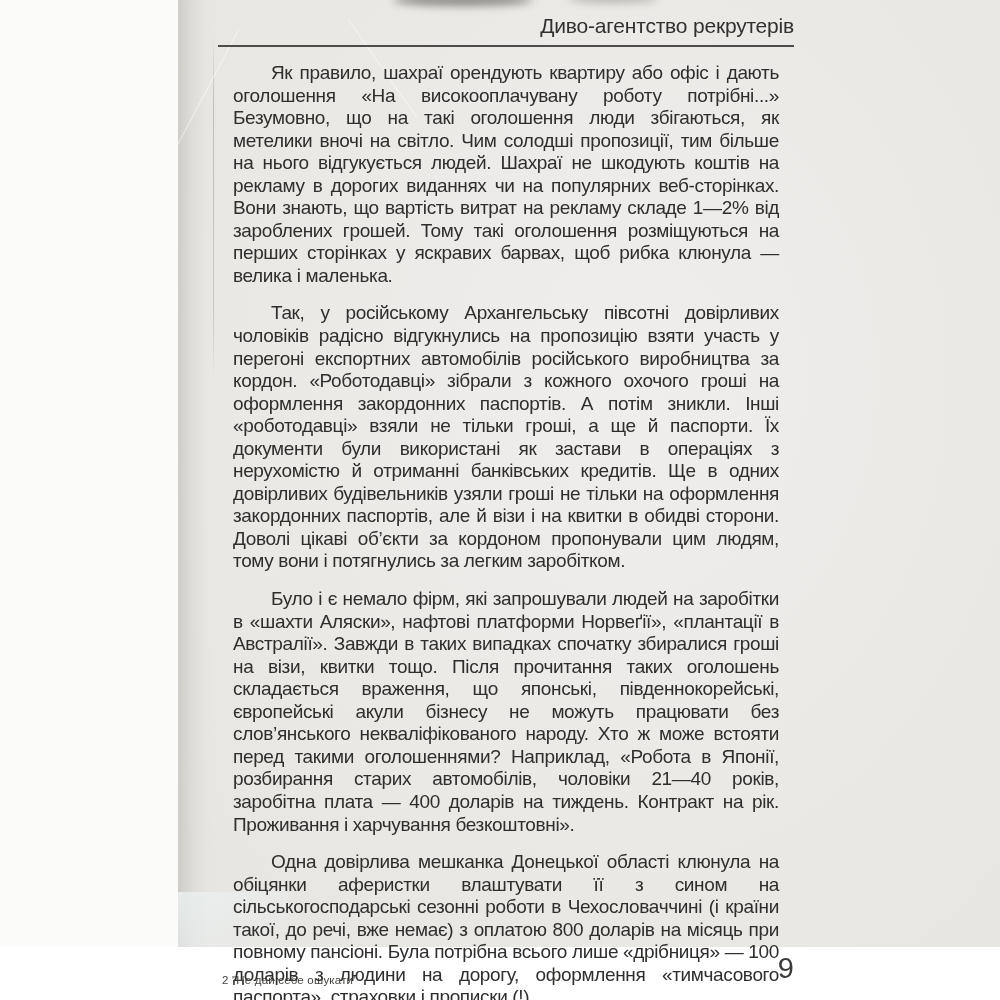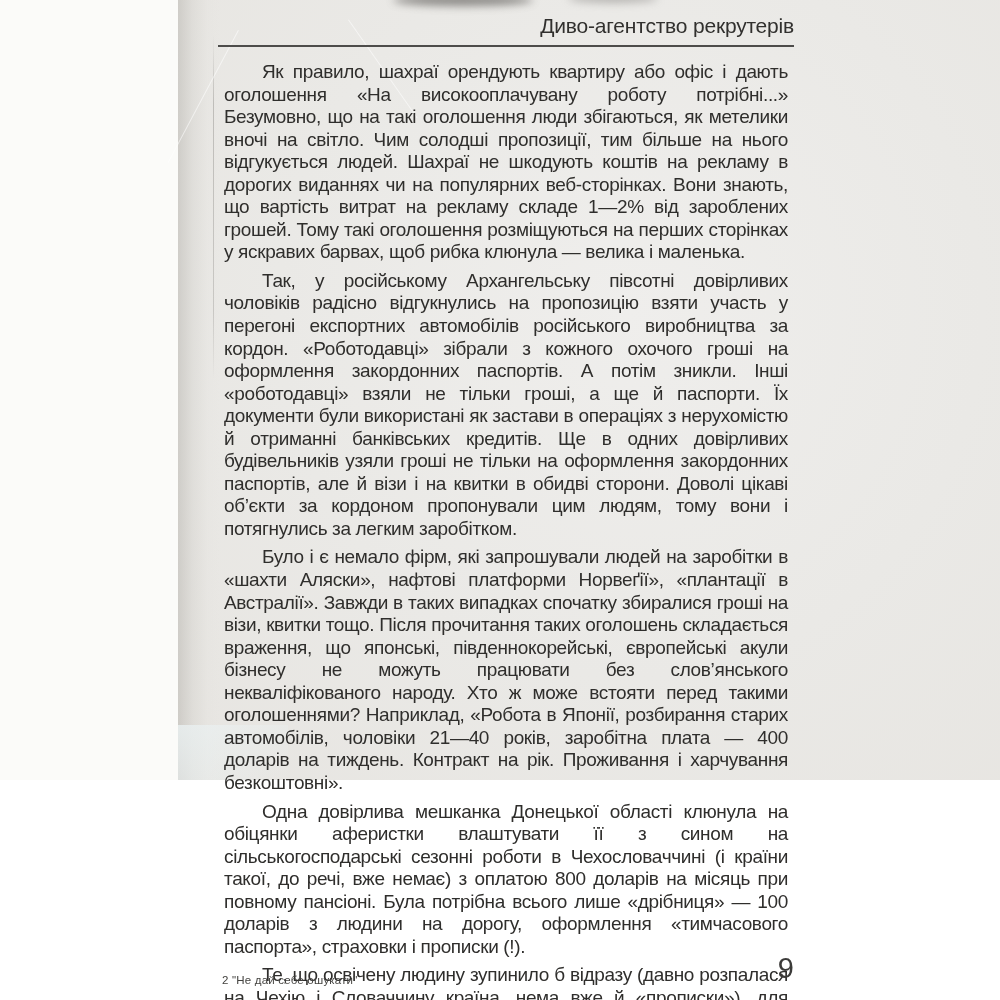--- a/index.html
+++ b/index.html
@@ -6,21 +6,21 @@
 
   html, body {
     width: 1000px; height: 1000px;
     font-family: "Liberation Sans", "DejaVu Sans", sans-serif;
     background: #ffffff;
     overflow: hidden;
   }
 
   .stage {
     position: relative;
-    width: 1000px; height: 780px;
+    width: 1000px; height: 947px;
     background: #fbfbf9;
   }
 
   
   .scan-page {
     position: absolute;
     left: 178px; top: 0; right: 0; bottom: 0;
     background:
       radial-gradient(ellipse at 55% 40%, #efeeec 0%, #eae9e6 55%, #e7e5e1 100%);
   }
@@ -101,21 +101,21 @@
 
   .body-text {
     font-size: 19px;
     line-height: 22.55px;
     letter-spacing: -0.35px;
     text-align: justify;
     color: #2f2e2c;
   }
   .body-text p {
     text-indent: 38px;
-    margin: 6px;
+    margin: 15px;
   }
 
   .footer-row {
     position: absolute;
     left: 218px; right: 206px; top: 952px;
     height: 40px;
   }
   .footnote {
     position: absolute;
     left: 4px; bottom: 6px;

